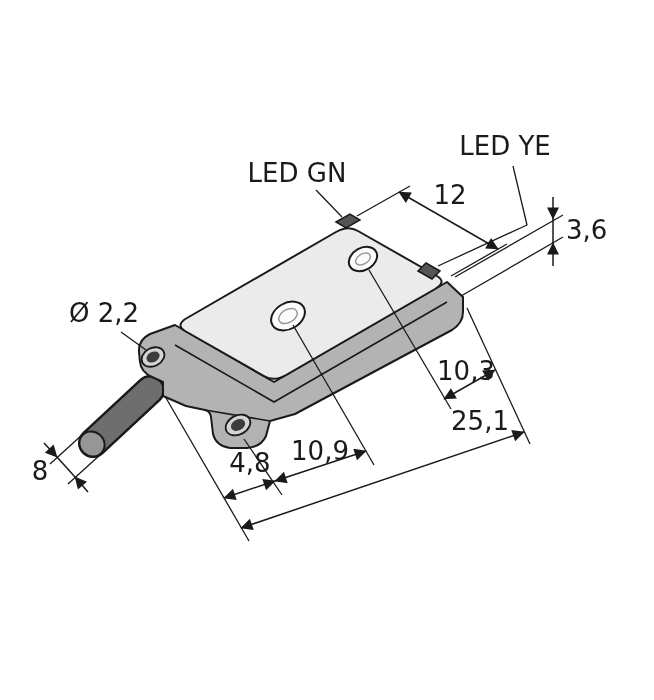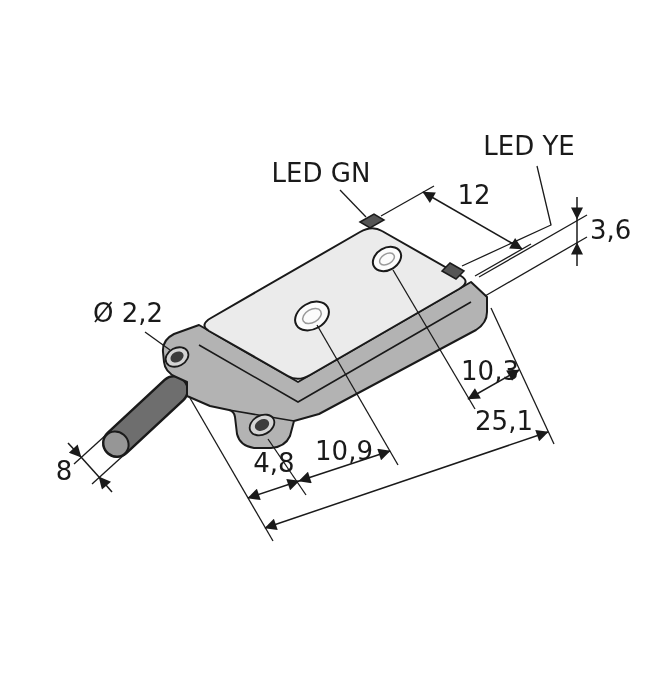--- a/index.html
+++ b/index.html
@@ -2,21 +2,21 @@
 <html style="--line: #1a1a1a; --body-top: #ebebeb; --body-side: #b3b3b3; --cable: #6e6e6e; --led-window: #555555; --background: #ffffff;"><head>
 <meta charset="utf-8">
 <style>
   html,body{margin:0;padding:0;}
   body{
     width:654px;height:700px;
     background:var(--background,#ffffff);
     font-family:"DejaVu Sans",sans-serif;
     overflow:hidden;
   }
-  .canvas{width:609px;height:700px;position:relative;margin-left:24px;}
+  .canvas{width:609px;height:700px;position:relative;}
   svg{display:block;}
   .body-under{fill:var(--body-side,#b3b3b3);stroke:var(--line,#1a1a1a);stroke-width:2;stroke-linejoin:round;}
   .body-top{fill:var(--body-top,#ebebeb);stroke:var(--line,#1a1a1a);stroke-width:2;stroke-linejoin:round;}
   .detail{fill:none;stroke:var(--line,#1a1a1a);stroke-width:1.6;}
   .led-lens{fill:#fcfcfc;stroke:var(--line,#1a1a1a);stroke-width:2;}
   .led-ring{fill:none;stroke:#9a9a9a;stroke-width:1.5;}
   .led-window{fill:var(--led-window,#555555);stroke:var(--line,#1a1a1a);stroke-width:1.5;}
   .hole-outer{fill:#d4d4d4;stroke:var(--line,#1a1a1a);stroke-width:1.8;}
   .hole-inner{fill:#3c3c3c;}
   .cable-outer{stroke:var(--line,#1a1a1a);stroke-width:30;stroke-linecap:round;fill:none;}

